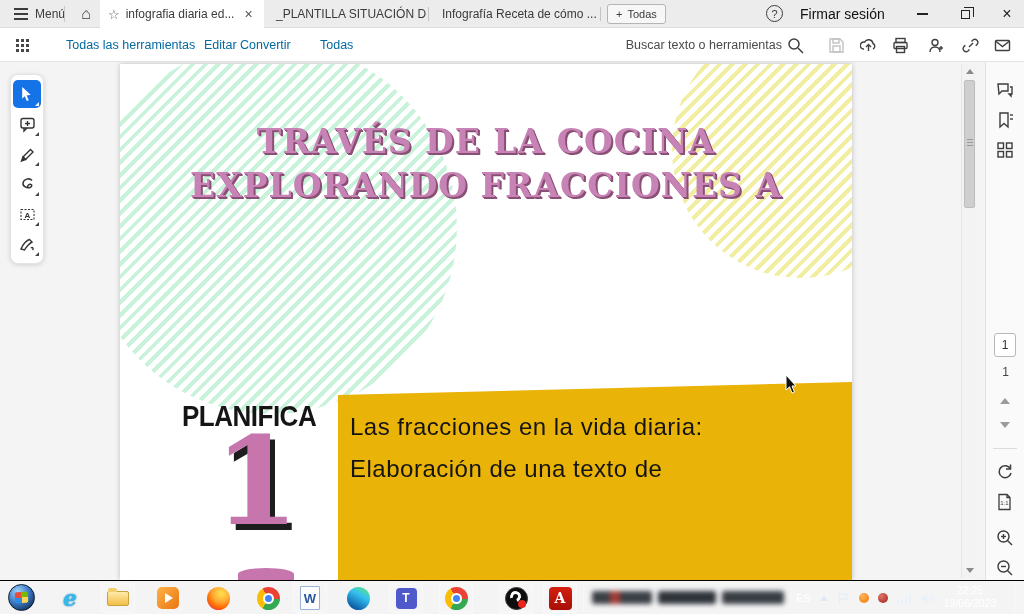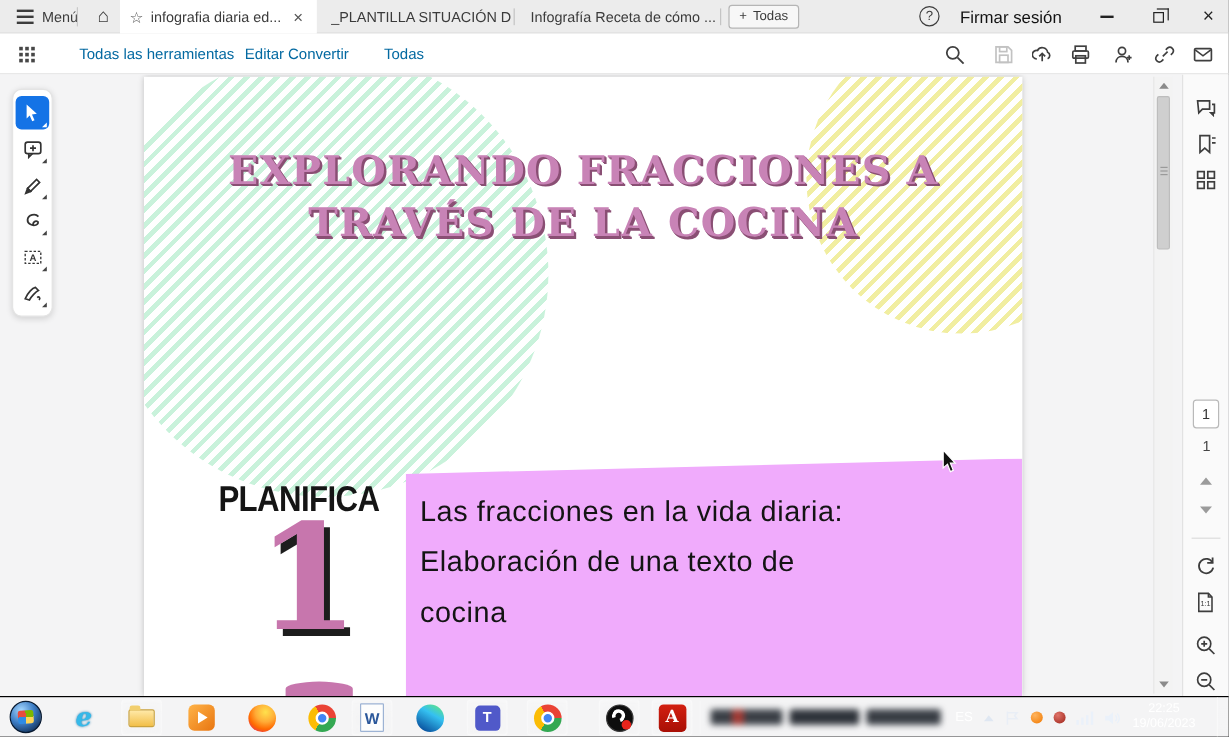--- a/index.html
+++ b/index.html
@@ -55,21 +55,21 @@
   .circ-yellow { left:552px; top:-44px; width:258px; height:258px;
     background:repeating-linear-gradient(135deg,#f1eea1 0 4px, rgba(0,0,0,0) 4px 9px); }
   .doc-title { position:absolute; left:0; top:56px; width:100%; text-align:center;
     font-family:"DejaVu Serif", serif; font-weight:bold; font-size:33px; line-height:44px;
     color:#c883b6; letter-spacing:1px; text-shadow:1px 1px 0 #8a4f74, 2px 2px 0 #8a4f74; }
   .plan-label { position:absolute; left:62px; top:334px; width:134px; text-align:center;
     font-weight:bold; font-size:26px; letter-spacing:-0.5px; color:#151515; transform:scaleY(1.15); transform-origin:top; }
   .big-num { position:absolute; left:94px; top:356px; font-family:"DejaVu Serif", serif; font-weight:bold;
     font-size:122px; line-height:1; color:#c776ad; text-shadow:5px 6px 0 #1d1d1d; }
   .next-num-hint { position:absolute; left:118px; top:504px; width:56px; height:12px; background:#c776ad; border-radius:50% 50% 0 0; }
-  .pinkbox { position:absolute; left:218px; top:318px; width:514px; height:198px; background:#f0abfc;
+  .pinkbox { position:absolute; left:218px; top:318px; width:514px; height:198px; background:#eab308;
     clip-path:polygon(0 13px, 100% 0, 100% 100%, 0 100%); }
   .pinkbox-text { position:absolute; left:12px; top:24px; font-size:24px; line-height:42px; color:#141414; letter-spacing:0.5px; font-weight:500; }
   .pinkbox-text div { white-space:nowrap; }
 
   
   .cursor { position:absolute; left:785px; top:313px; width:14px; height:20px; z-index:50; }
 
   
   .v-scroll { position:absolute; left:961px; top:2px; width:16px; height:514px; background:#f3f3f3; border-left:1px solid #e6e6e6; }
   .v-scroll .arrow { position:absolute; left:4px; width:0; height:0; border-left:4px solid transparent; border-right:4px solid transparent; }
@@ -174,20 +174,23 @@
       </div>
   </div>
 
   <div class="toolbar">
     <span class="dots9"></span>
     <div class="tb-item" style="left:38px">Todas las herramientas</div>
     <div class="tb-item" style="left:176px">Editar</div>
     <div class="tb-item" style="left:212px">Convertir</div>
     <div class="tb-item" style="left:292px">Todas</div>
 
+    <div class="search-box">
+      <span>Buscar texto o herramientas</span>
+    </div>
     <span class="tb-ico" style="left:787px">
       <svg viewBox="0 0 17 17" fill="none" stroke="currentColor" stroke-width="1.5">
           <circle cx="7" cy="7" r="5"></circle>
           <line x1="11" y1="11" x2="16" y2="16"></line>
         </svg>
     </span>
     <div class="tb-sep" style="left:815px; top:37px"></div>
     <span class="tb-ico disabled" style="left:828px">
       <svg viewBox="0 0 17 17" fill="none" stroke="currentColor" stroke-width="1.4">
           <path d="M2 2h10l3 3v10H2z"></path>
@@ -277,31 +280,30 @@
             <path d="M12 12c1.5-1.5 3 .5 1.5 2"></path>
           </svg>
         <span class="corner"></span>
       </div>
     </div>
 
     <div class="docpage">
       <div class="circ circ-green"></div>
       <div class="circ circ-yellow"></div>
       <div class="doc-title">
+        <div>TRAVÉS DE LA COCINA</div>
         <div>EXPLORANDO FRACCIONES  A</div>
-        <div>TRAVÉS DE LA COCINA</div>
       </div>
       <div class="plan-label">PLANIFICA</div>
       <div class="big-num">1</div>
       <div class="next-num-hint"></div>
       <div class="pinkbox">
         <div class="pinkbox-text">
           <div>Las fracciones en la vida diaria:</div>
           <div>Elaboración de una texto de</div>
-          <div>cocina</div>
         </div>
       </div>
     </div>
 
     <svg class="cursor" viewBox="0 0 14 20">
       <polygon points="1,0 1,15 4.6,11.8 7,18 9.4,17 7,11 11,11" fill="#111" stroke="#fff" stroke-width="1"></polygon>
     </svg>
 
     <div class="v-scroll">
       <span class="arrow up"></span>

